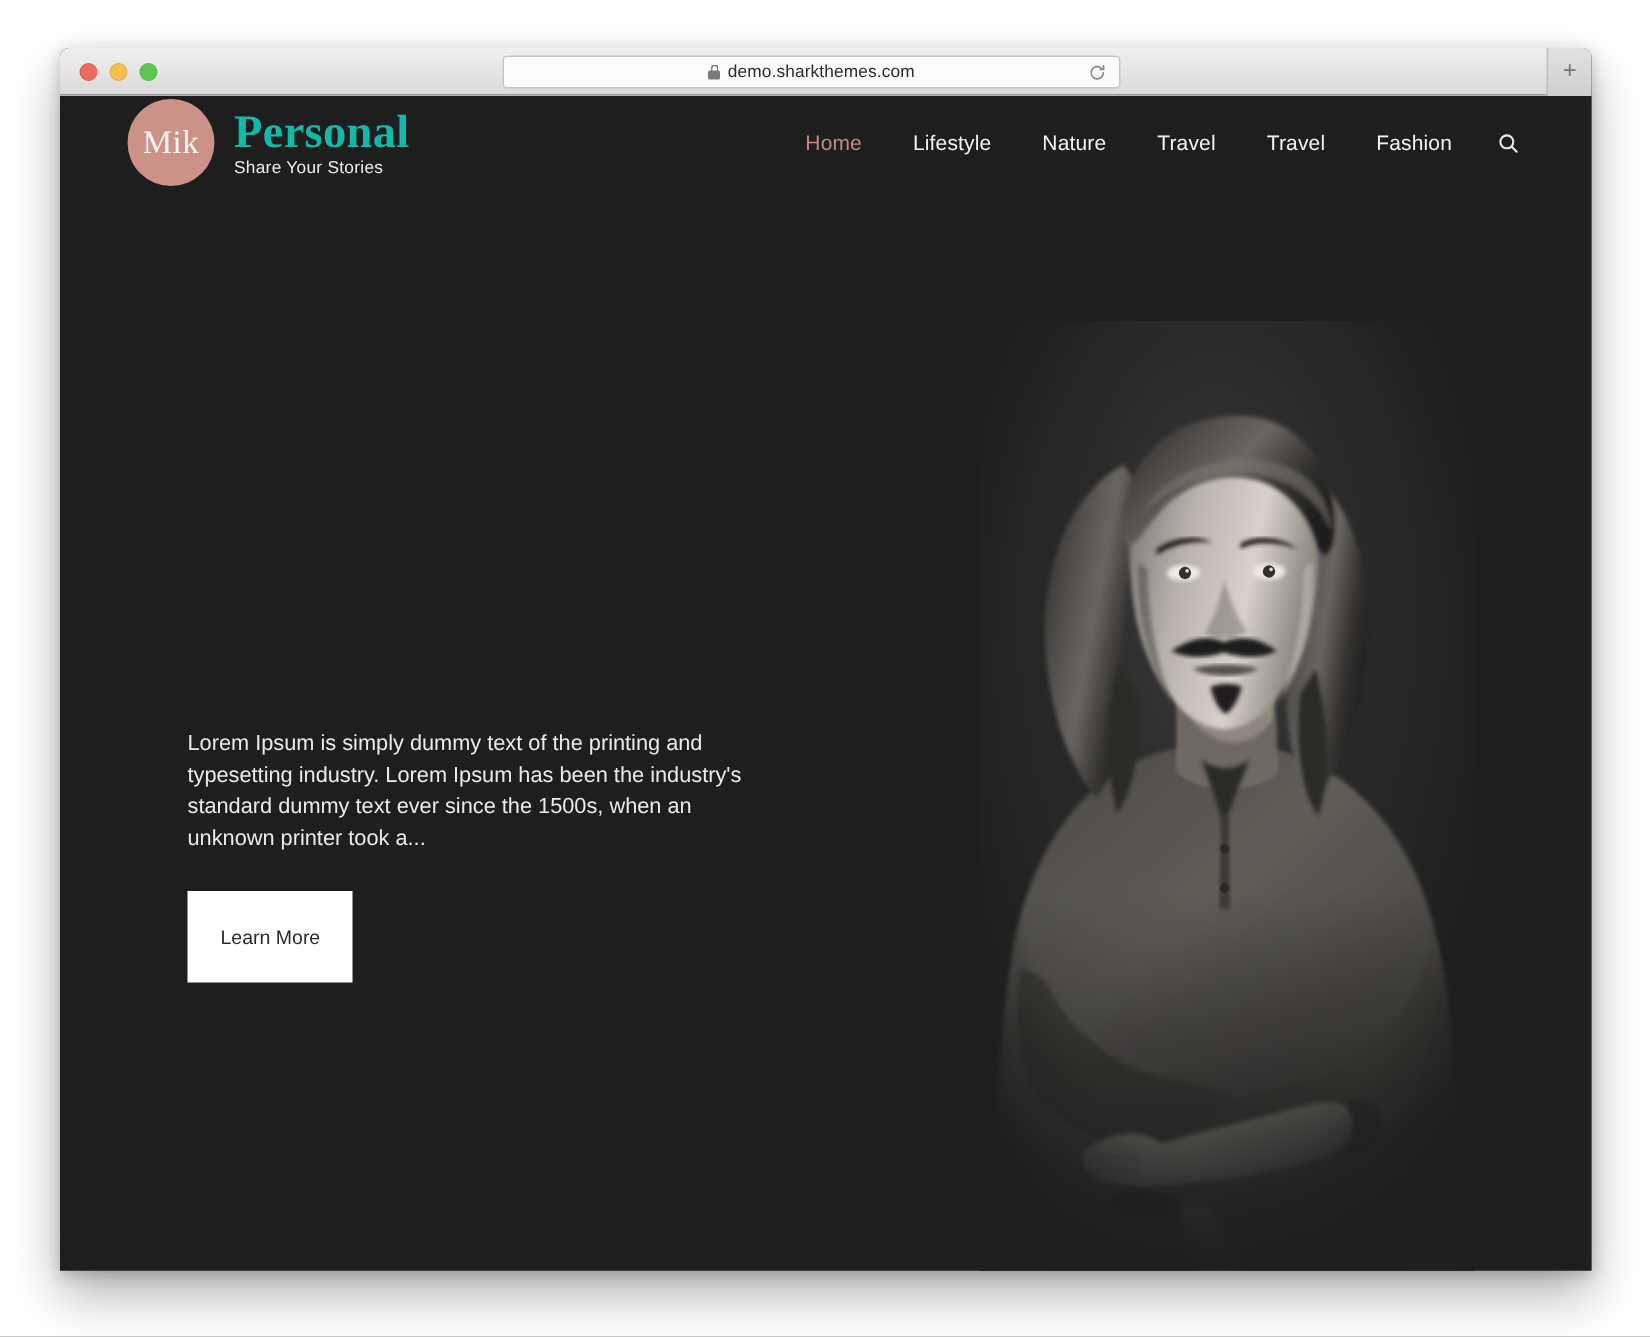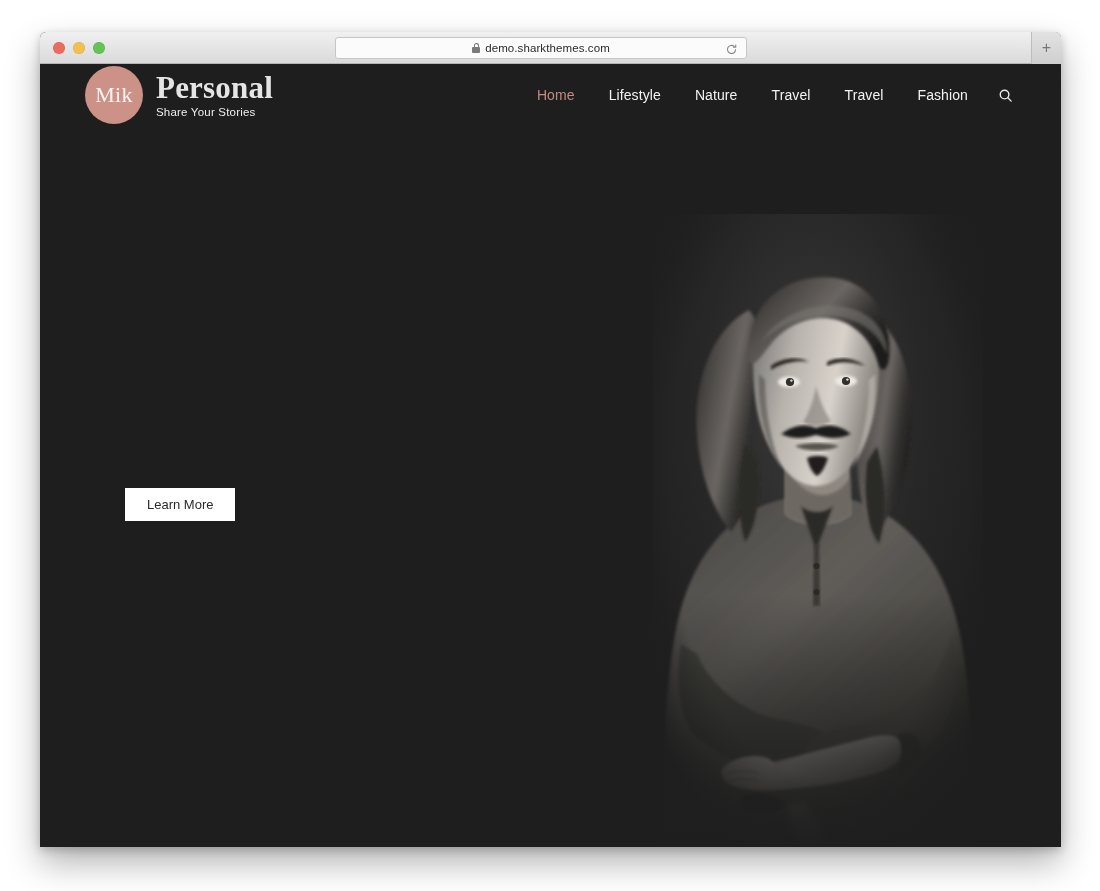--- a/index.html
+++ b/index.html
@@ -96,21 +96,21 @@
     display:flex; align-items:center; justify-content:center;
     color:#fdf4f1;
     font-family:"Liberation Serif", serif;
     font-size:22px; letter-spacing:.3px;
   }
   .brand-text{ display:flex; flex-direction:column; justify-content:center; }
   .brand-title{
     font-family:"Liberation Serif", serif;
     font-weight:bold;
     font-size:31px;
-    color:#e5e5e5;
+    color:#14b8a6;
     line-height:1.05;
     letter-spacing:.2px;
   }
   .brand-tagline{
     font-size:11.5px; font-weight:normal;
     color:#ededed; letter-spacing:.2px;
     margin-top:2px;
   }
 
   .nav{
@@ -151,21 +151,21 @@
     font-size:14.5px;
     color:#eaeaea;
     line-height:1.45;
   }
   .hero-btn{
     margin-top:24px;
     display:inline-block;
     background:#ffffff;
     color:#2a2a2a;
     font-size:13px;
-    padding:9px 22px;
+    padding:23px 22px;
     border:none;
     font-family:"Liberation Sans", sans-serif;
   }
 </style>
 </head>
 <body>
 
 <div class="browser-window">
 
   <div class="chrome-bar">
@@ -354,17 +354,18 @@
         <span class="search-btn">
           <svg viewBox="0 0 16 16" width="15" height="15" fill="none" stroke="currentColor" stroke-width="1.5" stroke-linecap="round">
             <circle cx="7" cy="7" r="4.6"></circle>
               <path d="M10.5 10.5 L14 14"></path>
           </svg>
         </span>
       </nav>
     </header>
 
     <section class="hero">
+      <p class="hero-desc">Lorem Ipsum is simply dummy text of the printing and typesetting industry. Lorem Ipsum has been the industry's standard dummy text ever since the 1500s, when an unknown printer took a...</p>
       <button class="hero-btn">Learn More</button>
     </section>
 
   </div>
 </div>
 
 </body></html>

